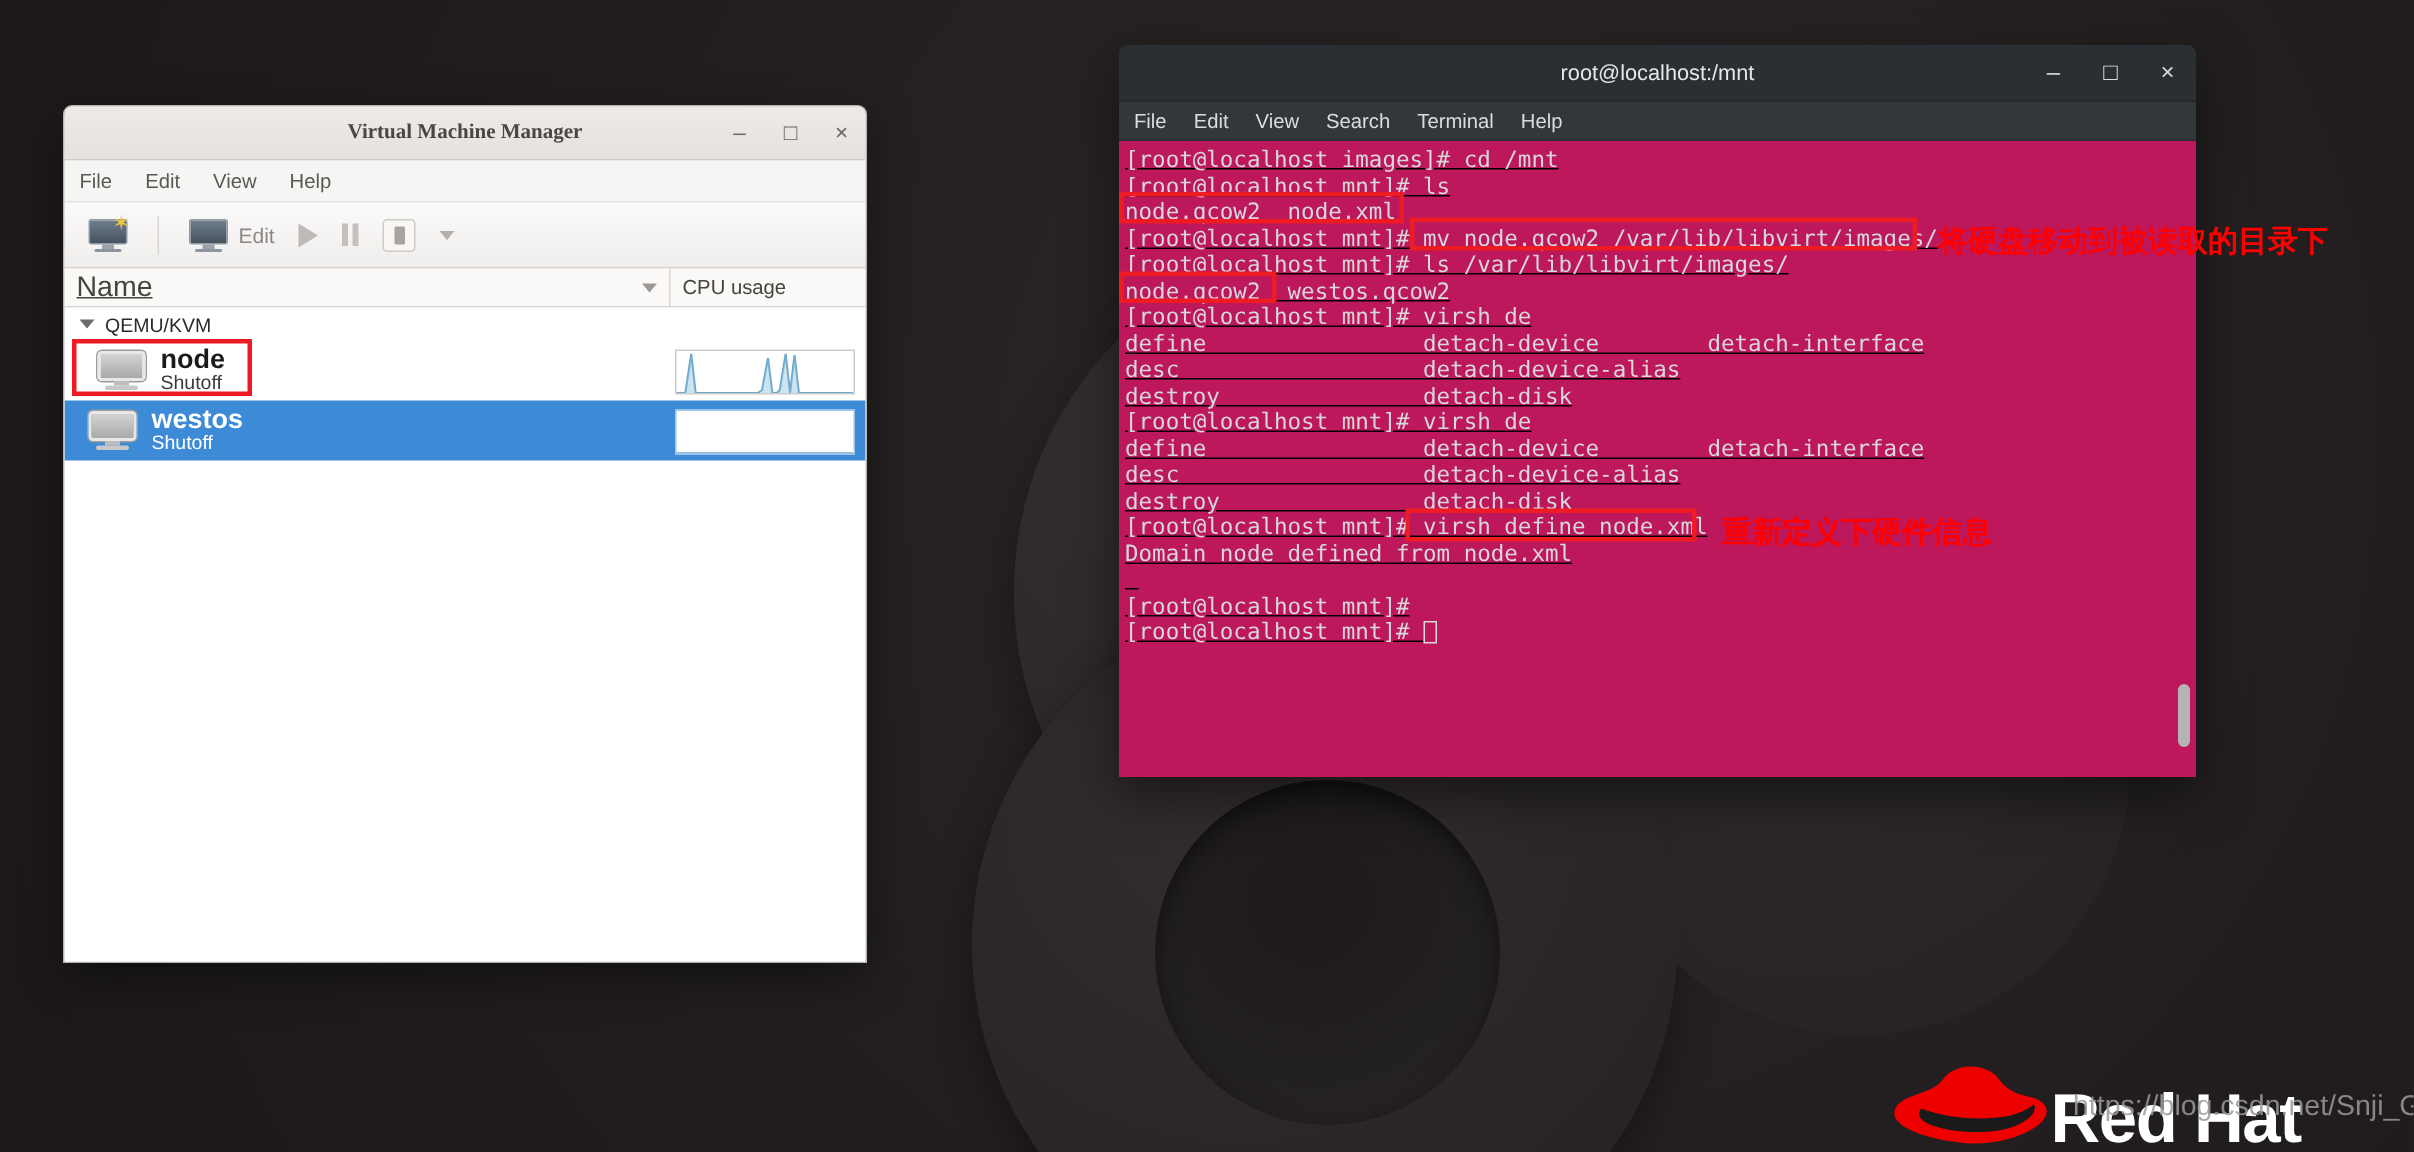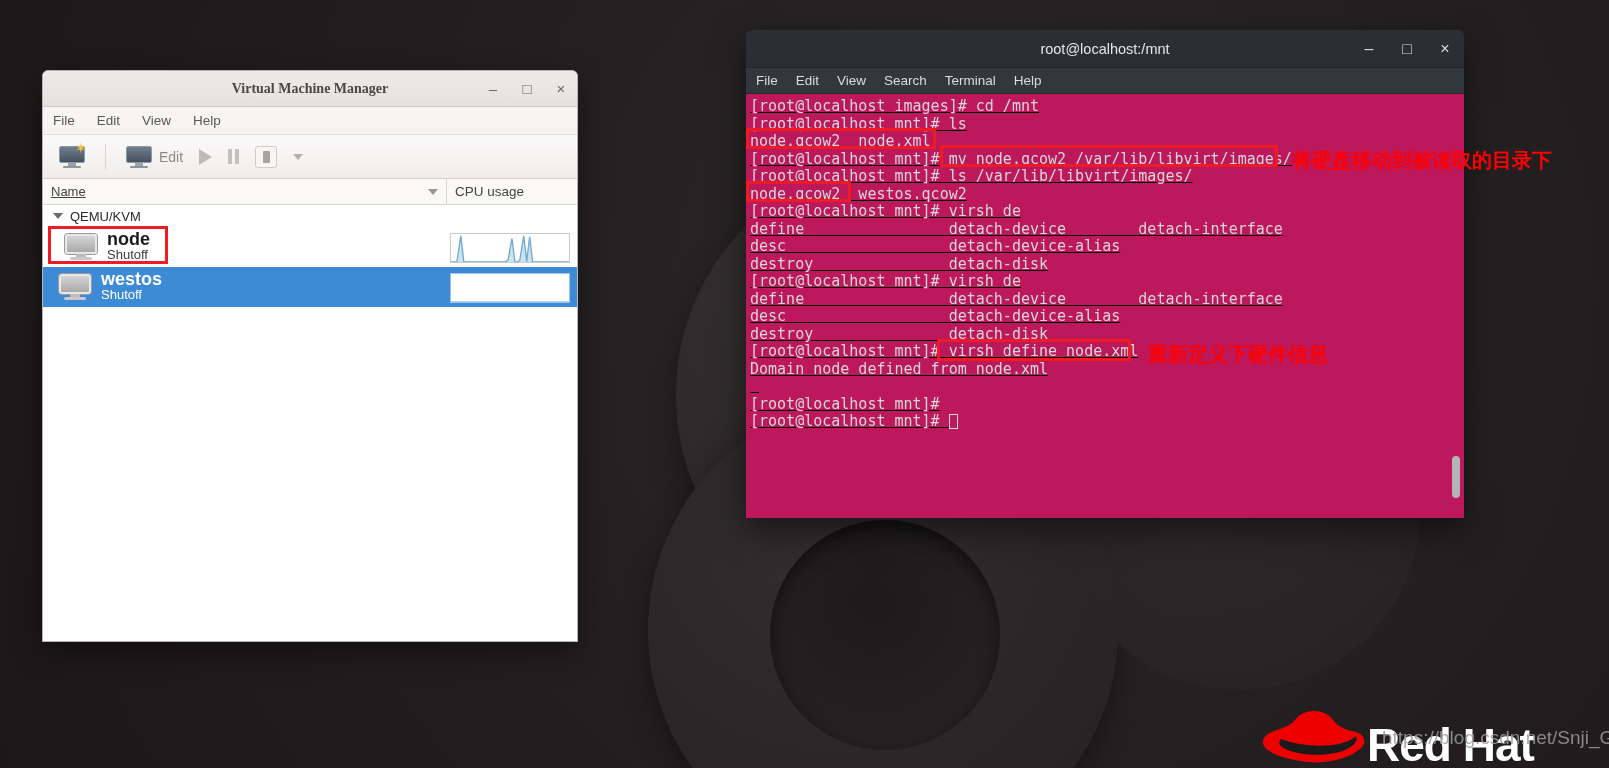--- a/index.html
+++ b/index.html
@@ -100,21 +100,21 @@
   .play-tri { width: 0; height: 0; border-left: 13px solid #bdbab8; border-top: 8px solid transparent; border-bottom: 8px solid transparent; }
   .pause-ic { display: flex; gap: 3px; }
   .pause-ic i { display: block; width: 4px; height: 15px; background: #c3c0be; }
   .stop-box { width: 22px; height: 22px; border: 1px solid #cfcbc7; border-radius: 3px; background: #f7f6f5;
     display: flex; align-items: center; justify-content: center; }
   .stop-box i { display: block; width: 7px; height: 12px; background: #a7a4a1; border-radius: 1px; }
   .caret-dn { width: 0; height: 0; border-top: 6px solid #b2afad; border-left: 5px solid transparent; border-right: 5px solid transparent; }
 
   .vmm-colhdr { height: 26px; display: flex; background: #faf9f8; border-bottom: 1px solid #d8d4d0; }
   .vmm-colhdr .c1 { flex: 0 0 404px; position: relative; display: flex; align-items: center; padding-left: 8px;
-    border-right: 1px solid #d8d4d0; font-size: 13px; color: #46443f; text-decoration: underline; }
+    border-right: 1px solid #d8d4d0; font-size: 19px; color: #46443f; text-decoration: underline; }
   .vmm-colhdr .c1 .sortcaret { position: absolute; right: 8px; top: 10px; width: 0; height: 0;
     border-top: 6px solid #9b9896; border-left: 5px solid transparent; border-right: 5px solid transparent; }
   .vmm-colhdr .c2 { flex: 1; display: flex; align-items: center; padding-left: 8px; font-size: 13.5px; color: #46443f; }
 
   .vmm-body { position: relative; height: 100%; background: #ffffff; }
   .grp-row { display: flex; align-items: center; height: 22px; padding-left: 10px; font-size: 13px; color: #2c2a28; }
   .grp-caret { width: 0; height: 0; border-top: 6px solid #6d6a67; border-left: 5px solid transparent; border-right: 5px solid transparent; margin-right: 7px; }
 
   .vm-row { position: relative; display: flex; align-items: center; height: 40px; padding-left: 22px; }
   .vm-row.selected { background: #3d8ad6; padding-left: 16px; }

